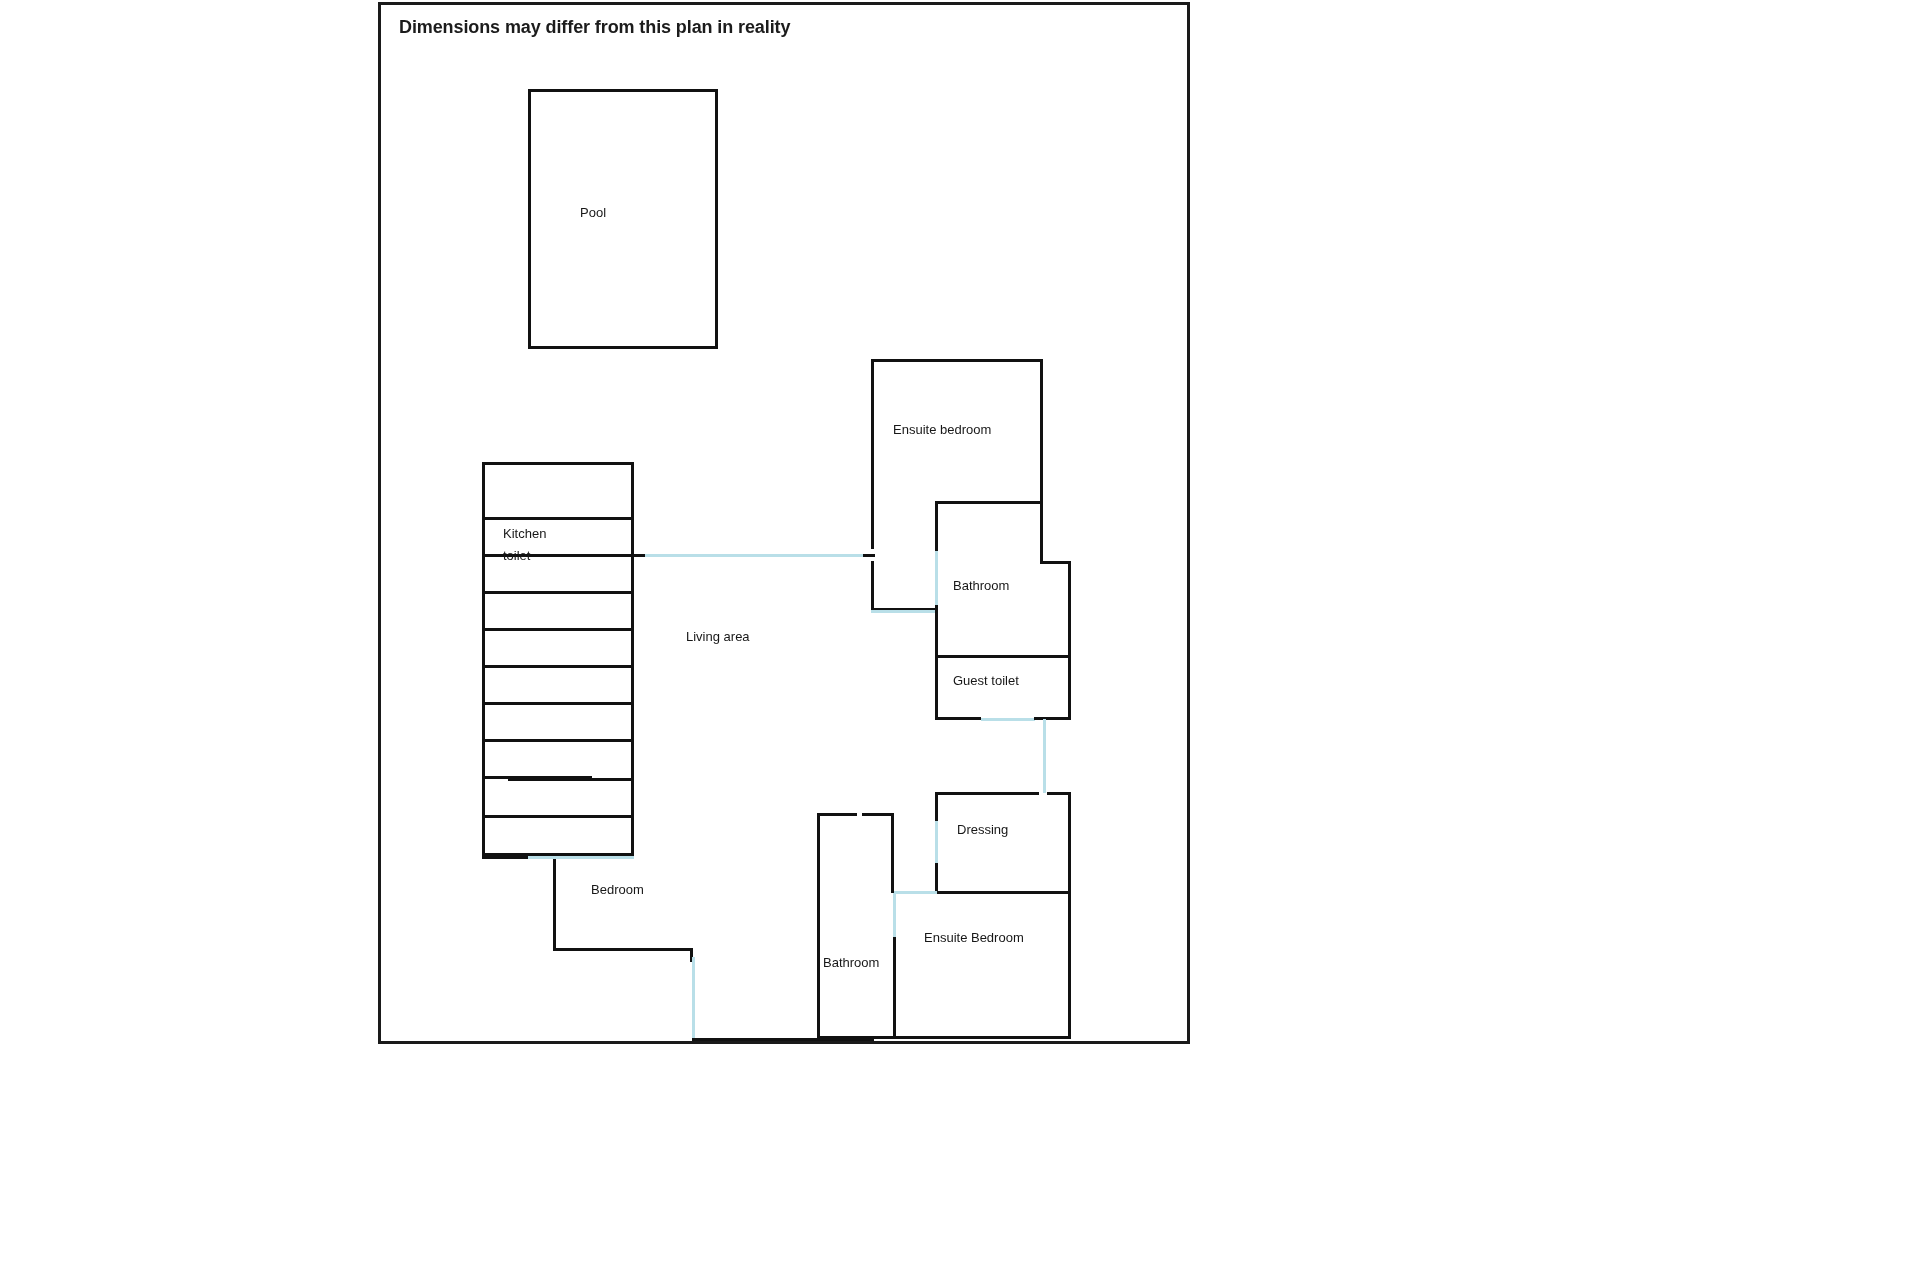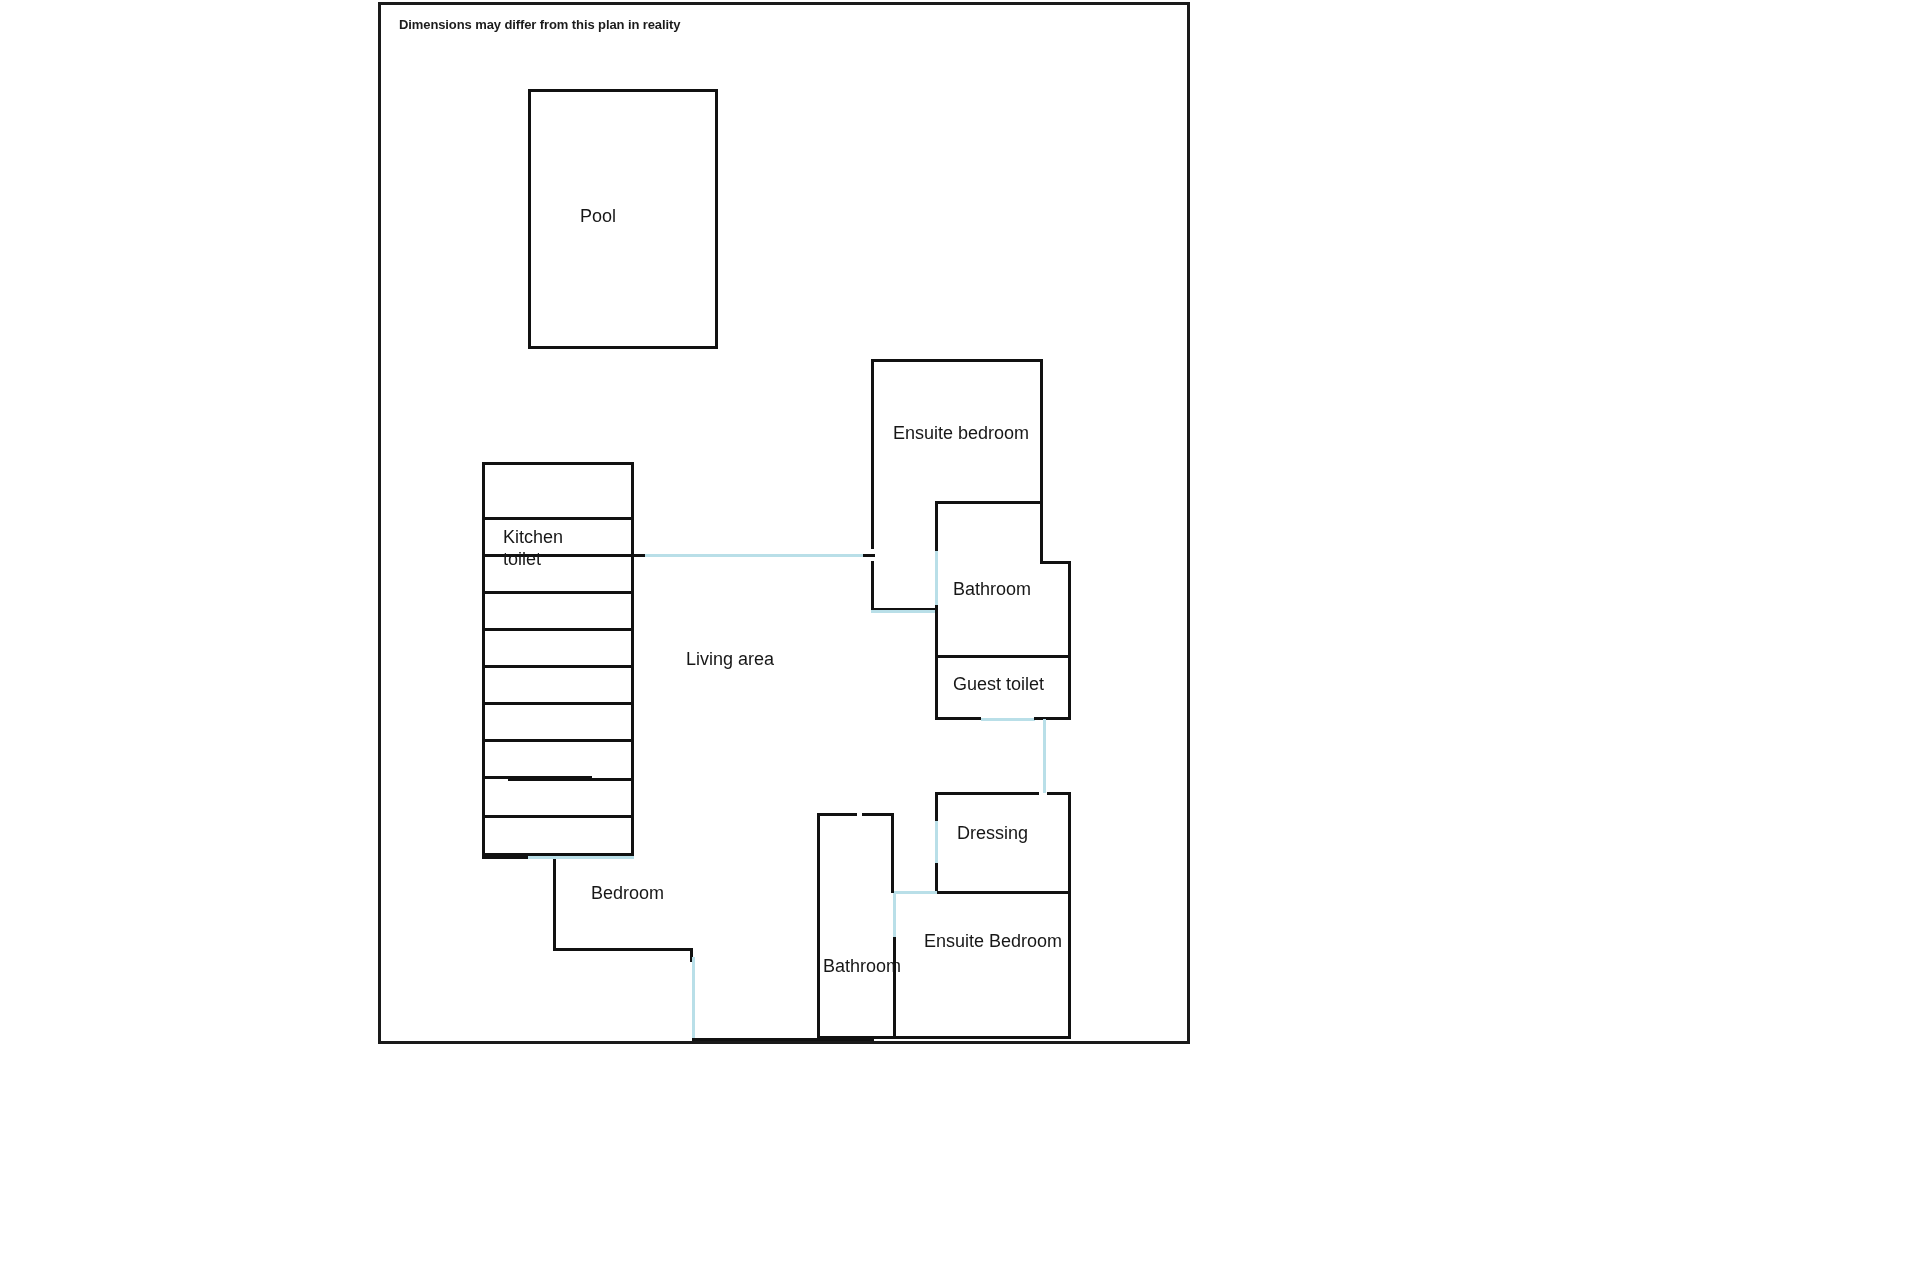--- a/index.html
+++ b/index.html
@@ -31,21 +31,21 @@
     height: 1042px;
     border: 3px solid #1a1a1a;
     background: #ffffff;
     box-sizing: border-box;
   }
 
   #disclaimer {
     position: absolute;
     left: 18px;
     top: 12px;
-    font-size: 13px;
+    font-size: 18px;
     font-weight: bold;
     color: #1c1c1c;
     letter-spacing: -0.1px;
     white-space: nowrap;
   }
 
   
   #plan {
     position: absolute;
     left: 0;
@@ -74,21 +74,21 @@
     background: #b9dfe8;
     height: 3px;
   }
   .door-v {
     position: absolute;
     background: #b9dfe8;
     width: 3px;
   }
   .label {
     position: absolute;
-    font-size: 18px;
+    font-size: 13px;
     color: #171717;
     white-space: nowrap;
     line-height: 1.5;
   }
 </style>
 </head>
 <body>
 
 <div id="page">
 
@@ -110,21 +110,21 @@
       <div class="wall-h" style="left:101px; top:660px; width:152px;"></div>
       <div class="wall-h" style="left:101px; top:697px; width:152px;"></div>
       <div class="wall-h" style="left:101px; top:734px; width:152px;"></div>
       <div class="wall-h" style="left:101px; top:771px; width:110px;"></div>
       <div class="wall-h" style="left:127px; top:773px; width:126px;"></div>
       <div class="wall-h" style="left:101px; top:810px; width:152px;"></div>
 
       <div class="label" style="left:122px; top:519px;">Kitchen</div>
       <div class="label" style="left:122px; top:541px;">toilet</div>
 
-      <div class="label" style="left:305px; top:641px;">Living area</div>
+      <div class="label" style="left:305px; top:622px;">Living area</div>
 
       <div class="door-h" style="left:257px; top:549px; width:230px;"></div>
 
       <div class="wall-h" style="left:250px; top:549px; width:14px;"></div>
       <div class="wall-h" style="left:482px; top:549px; width:12px;"></div>
 
       <div class="wall-v" style="left:172px; top:851px; height:95px;"></div>
       <div class="wall-h" style="left:172px; top:943px; width:140px;"></div>
       <div class="wall-v" style="left:309px; top:943px; height:14px;"></div>
       <div class="wall-h" style="left:101px; top:851px; width:46px;"></div>

